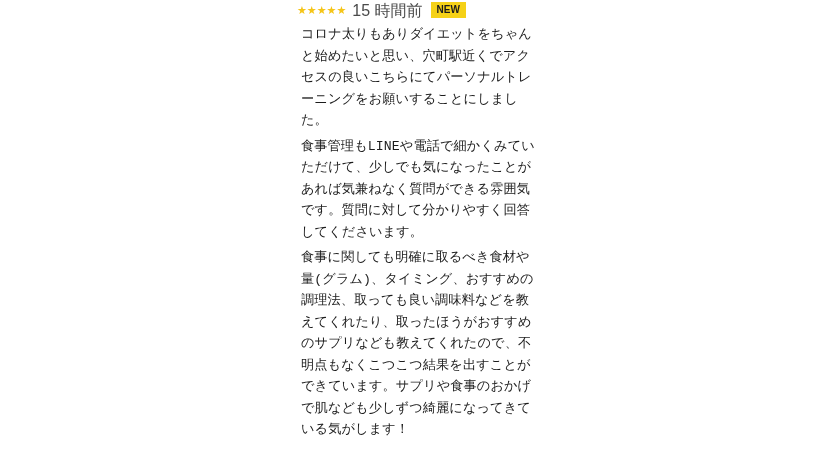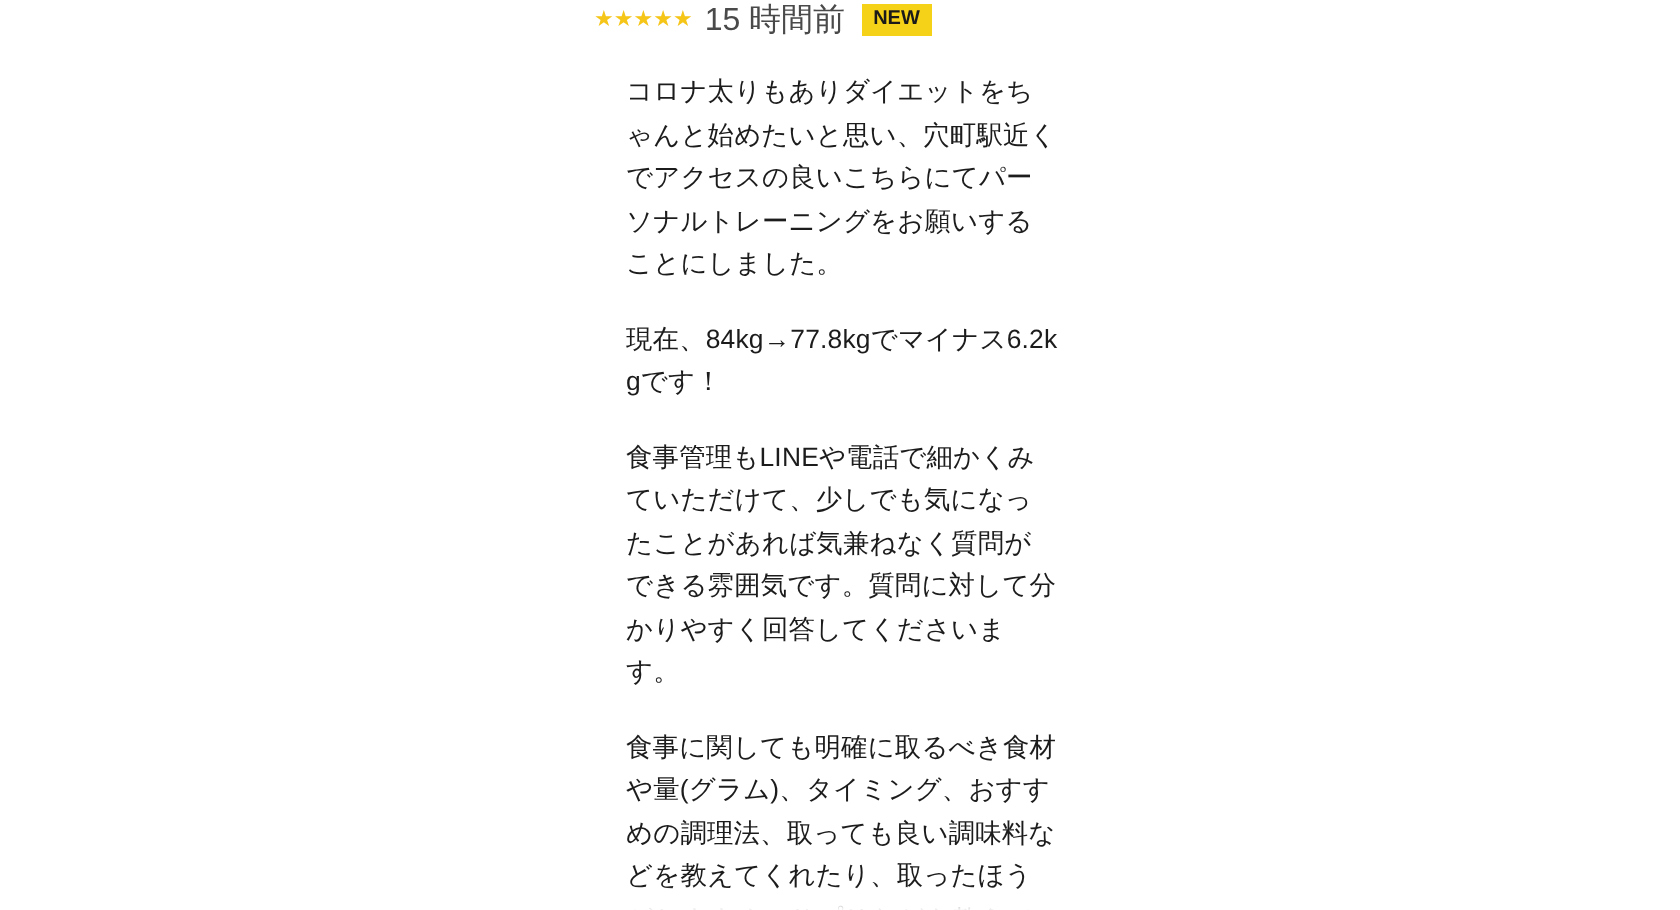--- a/index.html
+++ b/index.html
@@ -57,21 +57,22 @@
   }
   .review-body {
     margin-top: 5px;
     font-size: 13.2px;
     line-height: 21.5px;
     color: #1c1c1c;
     letter-spacing: 0.1px;
     word-break: break-all;
   }
   .review-body p {
-    margin: 16px;
+    margin: 4px;
+    font-family: Liberation Mono, monospace;
   }
   .fade-bottom {
     position: absolute;
     left: 0;
     bottom: 0;
     width: 840px;
     height: 12px;
     background: linear-gradient(to bottom, rgba(255,255,255,0), rgba(255,255,255,0.95));
     pointer-events: none;
   }
@@ -84,21 +85,20 @@
   <div class="review">
 
     <div class="review-header">
       <span class="stars">★★★★★</span>
       <span class="timestamp">15 時間前</span>
       <span class="new-badge">NEW</span>
     </div>
 
     <div class="review-body">
       <p>コロナ太りもありダイエットをちゃんと始めたいと思い、穴町駅近くでアクセスの良いこちらにてパーソナルトレーニングをお願いすることにしました。</p>
-      <p>現在、84kg→77.8kgでマイナス6.2kgです！</p>
       <p>食事管理もLINEや電話で細かくみていただけて、少しでも気になったことがあれば気兼ねなく質問ができる雰囲気です。質問に対して分かりやすく回答してくださいます。</p>
       <p>食事に関しても明確に取るべき食材や量(グラム)、タイミング、おすすめの調理法、取っても良い調味料などを教えてくれたり、取ったほうがおすすめのサプリなども教えてくれたので、不明点もなくこつこつ結果を出すことができています。サプリや食事のおかげで肌なども少しずつ綺麗になってきている気がします！</p>
 
     </div>
 
   </div>
 
   <div class="fade-bottom"></div>
 
 </div>

